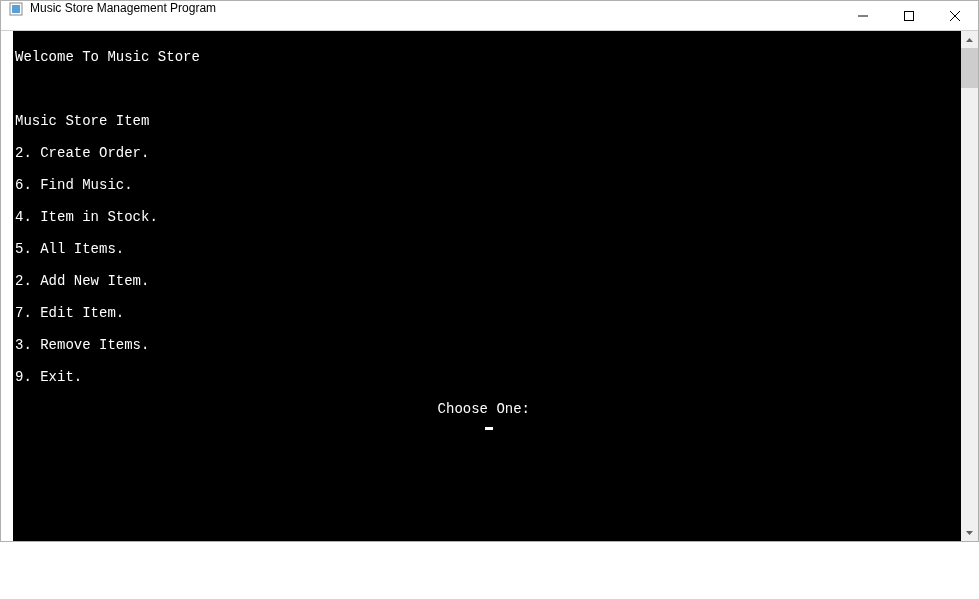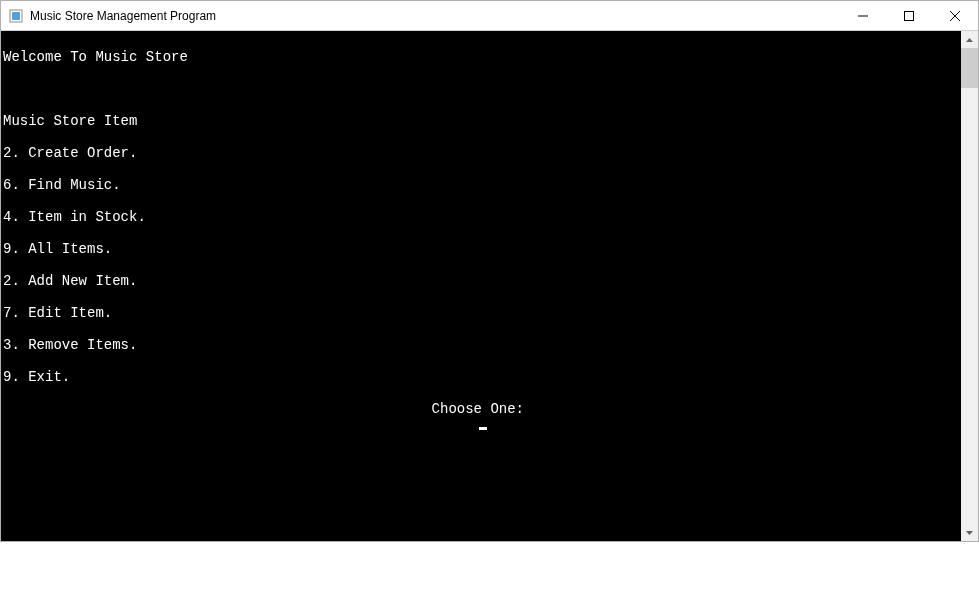--- a/index.html
+++ b/index.html
@@ -14,21 +14,21 @@
       position: absolute;
       left: 0;
       top: 0;
       width: 979px;
       border: 1px solid #b0b0b0;
       background: #fff;
     }
     .titlebar {
       height: 30px;
       display: flex;
-      align-items: center;
+      align-items: flex-start;
       background: #fff;
       border-bottom: 1px solid #d0d0d0;
     }
     .titlebar-icon {
       width: 16px;
       height: 16px;
       margin-left: 7px;
       margin-right: 6px;
       display: flex;
       align-items: center;
@@ -51,20 +51,21 @@
       align-items: center;
       justify-content: center;
       color: #000;
     }
     .win-btn svg { display: block; }
     .client-area {
       position: relative;
       height: 510px;
       background: #000;
       display: flex;
+      margin-left: 12px;
     }
     .console {
       flex: 1;
       background: #000;
       color: #fff;
       font-family: Consolas, "Courier New", monospace;
       font-size: 14px;
       line-height: 16px;
       padding: 2px 0 0 2px;
       white-space: pre;
@@ -140,21 +141,21 @@
   </div>
 
   <div class="client-area">
     <div class="console">
 <span class="menu-line">Welcome To Music Store</span>
 <span class="menu-line"> </span>
 <span class="menu-line">Music Store Item</span>
 <span class="menu-line">2. Create Order.</span>
 <span class="menu-line">6. Find Music.</span>
 <span class="menu-line">4. Item in Stock.</span>
-<span class="menu-line">9. All Items.</span>
+<span class="menu-line">5. All Items.</span>
 <span class="menu-line">2. Add New Item.</span>
 <span class="menu-line">7. Edit Item.</span>
 <span class="menu-line">3. Remove Items.</span>
 <span class="menu-line">9. Exit.</span>
 <span class="prompt-line"><span>Choose One: </span><span class="cursor"></span></span>
     </div>
 
     <div class="scrollbar">
       <div class="scroll-arrow">
         <svg width="7" height="4" viewBox="0 0 7 4">

